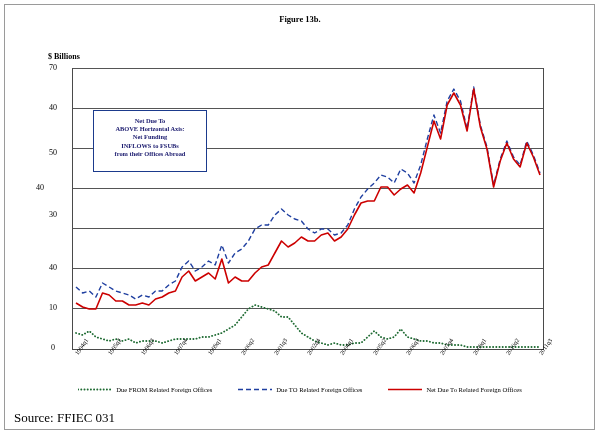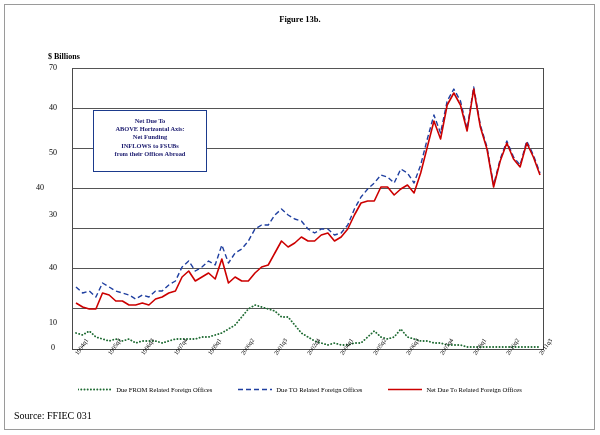--- a/index.html
+++ b/index.html
@@ -115,21 +115,21 @@
   .swatch {
     width: 34px;
     height: 7px;
     position: relative;
   }
   .swatch svg { display: block; }
   .source {
     position: absolute;
     left: 14px;
     top: 410px;
-    font-size: 10px;
+    font-size: 13px;
     color: #000;
   }
   svg.series { position: absolute; left: 0; top: 0; overflow: visible; }
 </style>
 </head>
 <body>
 
 <div id="page">
   <div id="frame"></div>
 
@@ -151,21 +151,21 @@
       </div>
     <svg class="series" id="svg-layer" width="470" height="280" viewBox="0 0 470 280" preserveAspectRatio="none">
         <path d="M3.00 264.00 L9.63 266.00 L16.26 262.00 L22.89 268.00 L29.51 270.00 L36.14 272.00 L42.77 270.00 L49.40 272.00 L56.03 270.00 L62.66 274.00 L69.29 272.00 L75.91 272.00 L82.54 272.00 L89.17 274.00 L95.80 272.00 L102.43 270.00 L109.06 270.00 L115.69 270.00 L122.31 270.00 L128.94 268.00 L135.57 268.00 L142.20 266.00 L148.83 264.00 L155.46 260.00 L162.09 256.00 L168.71 248.00 L175.34 240.00 L181.97 236.00 L188.60 238.00 L195.23 240.00 L201.86 242.00 L208.49 248.00 L215.11 248.00 L221.74 256.00 L228.37 264.00 L235.00 268.00 L241.63 272.00 L248.26 274.00 L254.89 276.00 L261.51 274.00 L268.14 276.00 L274.77 276.00 L281.40 274.00 L288.03 274.00 L294.66 268.00 L301.29 262.00 L307.91 268.00 L314.54 270.00 L321.17 268.00 L327.80 260.00 L334.43 268.00 L341.06 270.00 L347.69 272.00 L354.31 272.00 L360.94 274.00 L367.57 274.00 L374.20 276.00 L380.83 276.00 L387.46 276.00 L394.09 278.00 L400.71 278.00 L407.34 278.00 L413.97 278.00 L420.60 278.00 L427.23 278.00 L433.86 278.00 L440.49 278.00 L447.11 278.00 L453.74 278.00 L460.37 278.00 L467.00 278.00" fill="none" stroke="#1f6b33" stroke-width="1.8" stroke-linejoin="round" stroke-linecap="round" stroke-dasharray="0.2,3"></path>
         <path d="M3.00 218.00 L9.63 224.00 L16.26 222.00 L22.89 228.00 L29.51 214.00 L36.14 218.00 L42.77 222.00 L49.40 224.00 L56.03 226.00 L62.66 230.00 L69.29 226.00 L75.91 228.00 L82.54 222.00 L89.17 222.00 L95.80 216.00 L102.43 212.00 L109.06 198.00 L115.69 192.00 L122.31 202.00 L128.94 198.00 L135.57 192.00 L142.20 196.00 L148.83 176.00 L155.46 194.00 L162.09 184.00 L168.71 180.00 L175.34 172.00 L181.97 160.00 L188.60 156.00 L195.23 156.00 L201.86 146.00 L208.49 140.00 L215.11 146.00 L221.74 150.00 L228.37 152.00 L235.00 160.00 L241.63 164.00 L248.26 160.00 L254.89 160.00 L261.51 166.00 L268.14 164.00 L274.77 156.00 L281.40 140.00 L288.03 128.00 L294.66 120.00 L301.29 114.00 L307.91 106.00 L314.54 108.00 L321.17 114.00 L327.80 100.00 L334.43 104.00 L341.06 114.00 L347.69 96.00 L354.31 70.00 L360.94 46.00 L367.57 64.00 L374.20 32.00 L380.83 20.00 L387.46 32.00 L394.09 60.00 L400.71 18.00 L407.34 56.00 L413.97 78.00 L420.60 116.00 L427.23 90.00 L433.86 72.00 L440.49 88.00 L447.11 96.00 L453.74 72.00 L460.37 86.00 L467.00 104.00" fill="none" stroke="#1f3fa0" stroke-width="1.4" stroke-linejoin="round" stroke-linecap="butt" stroke-dasharray="5,3"></path>
         <path d="M3.00 234.00 L9.63 238.00 L16.26 240.00 L22.89 240.00 L29.51 224.00 L36.14 226.00 L42.77 232.00 L49.40 232.00 L56.03 236.00 L62.66 236.00 L69.29 234.00 L75.91 236.00 L82.54 230.00 L89.17 228.00 L95.80 224.00 L102.43 222.00 L109.06 208.00 L115.69 202.00 L122.31 212.00 L128.94 208.00 L135.57 204.00 L142.20 210.00 L148.83 190.00 L155.46 214.00 L162.09 208.00 L168.71 212.00 L175.34 212.00 L181.97 204.00 L188.60 198.00 L195.23 196.00 L201.86 184.00 L208.49 172.00 L215.11 178.00 L221.74 174.00 L228.37 168.00 L235.00 172.00 L241.63 172.00 L248.26 166.00 L254.89 164.00 L261.51 172.00 L268.14 168.00 L274.77 160.00 L281.40 146.00 L288.03 134.00 L294.66 132.00 L301.29 132.00 L307.91 118.00 L314.54 118.00 L321.17 126.00 L327.80 120.00 L334.43 116.00 L341.06 124.00 L347.69 104.00 L354.31 78.00 L360.94 52.00 L367.57 70.00 L374.20 36.00 L380.83 24.00 L387.46 36.00 L394.09 62.00 L400.71 20.00 L407.34 58.00 L413.97 80.00 L420.60 118.00 L427.23 92.00 L433.86 74.00 L440.49 90.00 L447.11 98.00 L453.74 74.00 L460.37 88.00 L467.00 106.00" fill="none" stroke="#cc0000" stroke-width="1.6" stroke-linejoin="round" stroke-linecap="butt"></path>
       </svg>
   </div>
 
   <div id="yticks">
       <div class="ytick-lbl" style="left: 40px; top: 343px;">0</div>
-      <div class="ytick-lbl" style="left: 40px; top: 318px;">10</div>
+      <div class="ytick-lbl" style="left: 40px; top: 303px;">10</div>
       <div class="ytick-lbl" style="left: 40px; top: 263px;">40</div>
       <div class="ytick-lbl" style="left: 40px; top: 210px;">30</div>
       <div class="ytick-lbl" style="left: 27px; top: 183px;">40</div>
       <div class="ytick-lbl" style="left: 40px; top: 148px;">50</div>
       <div class="ytick-lbl" style="left: 40px; top: 103px;">40</div>
       <div class="ytick-lbl" style="left: 40px; top: 63px;">70</div>
     </div>
   <div id="xticks">
       <div class="xtick-lbl" style="left: 73px; top: 352px;">1994q1</div>
       <div class="xtick-lbl" style="left: 106.143px; top: 352px;">1995q2</div>

